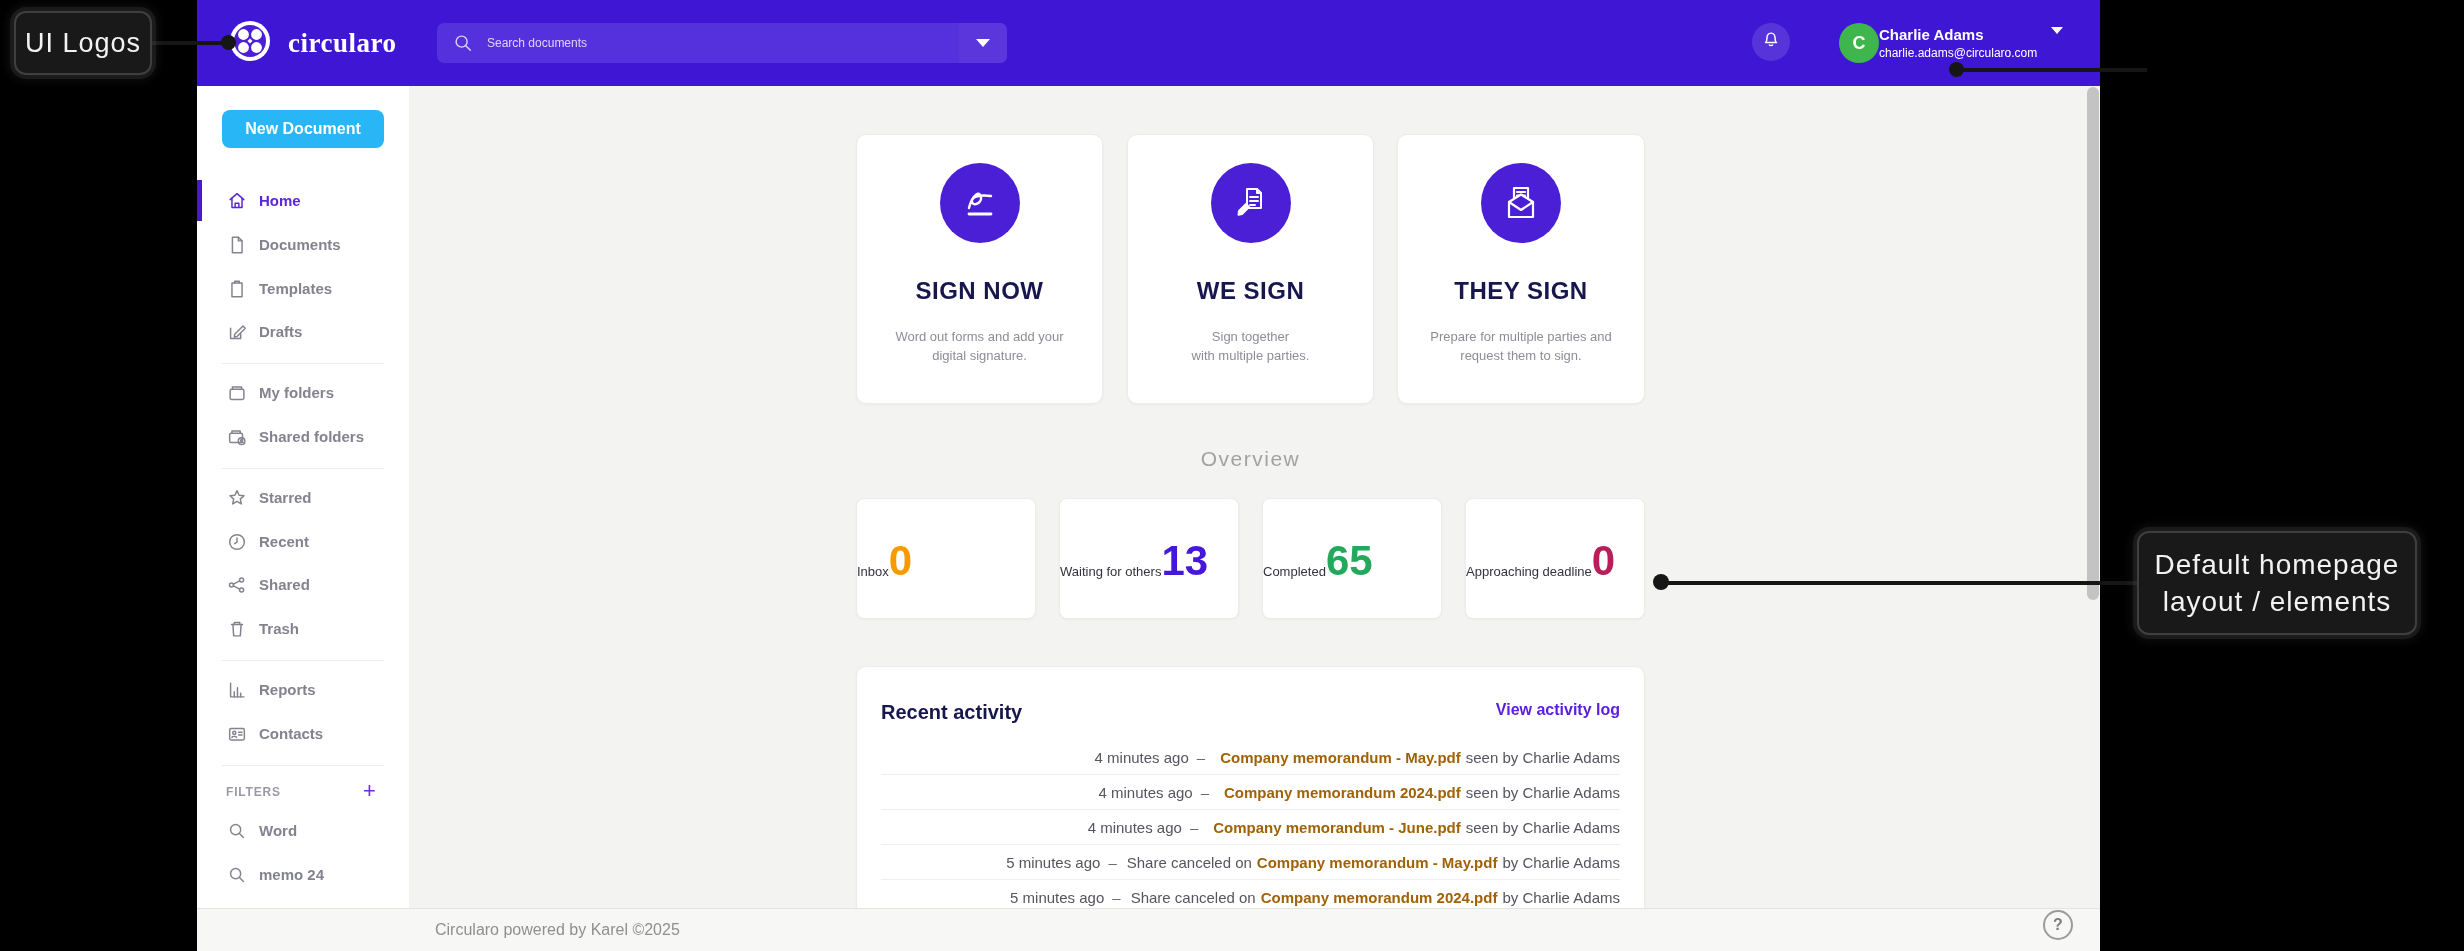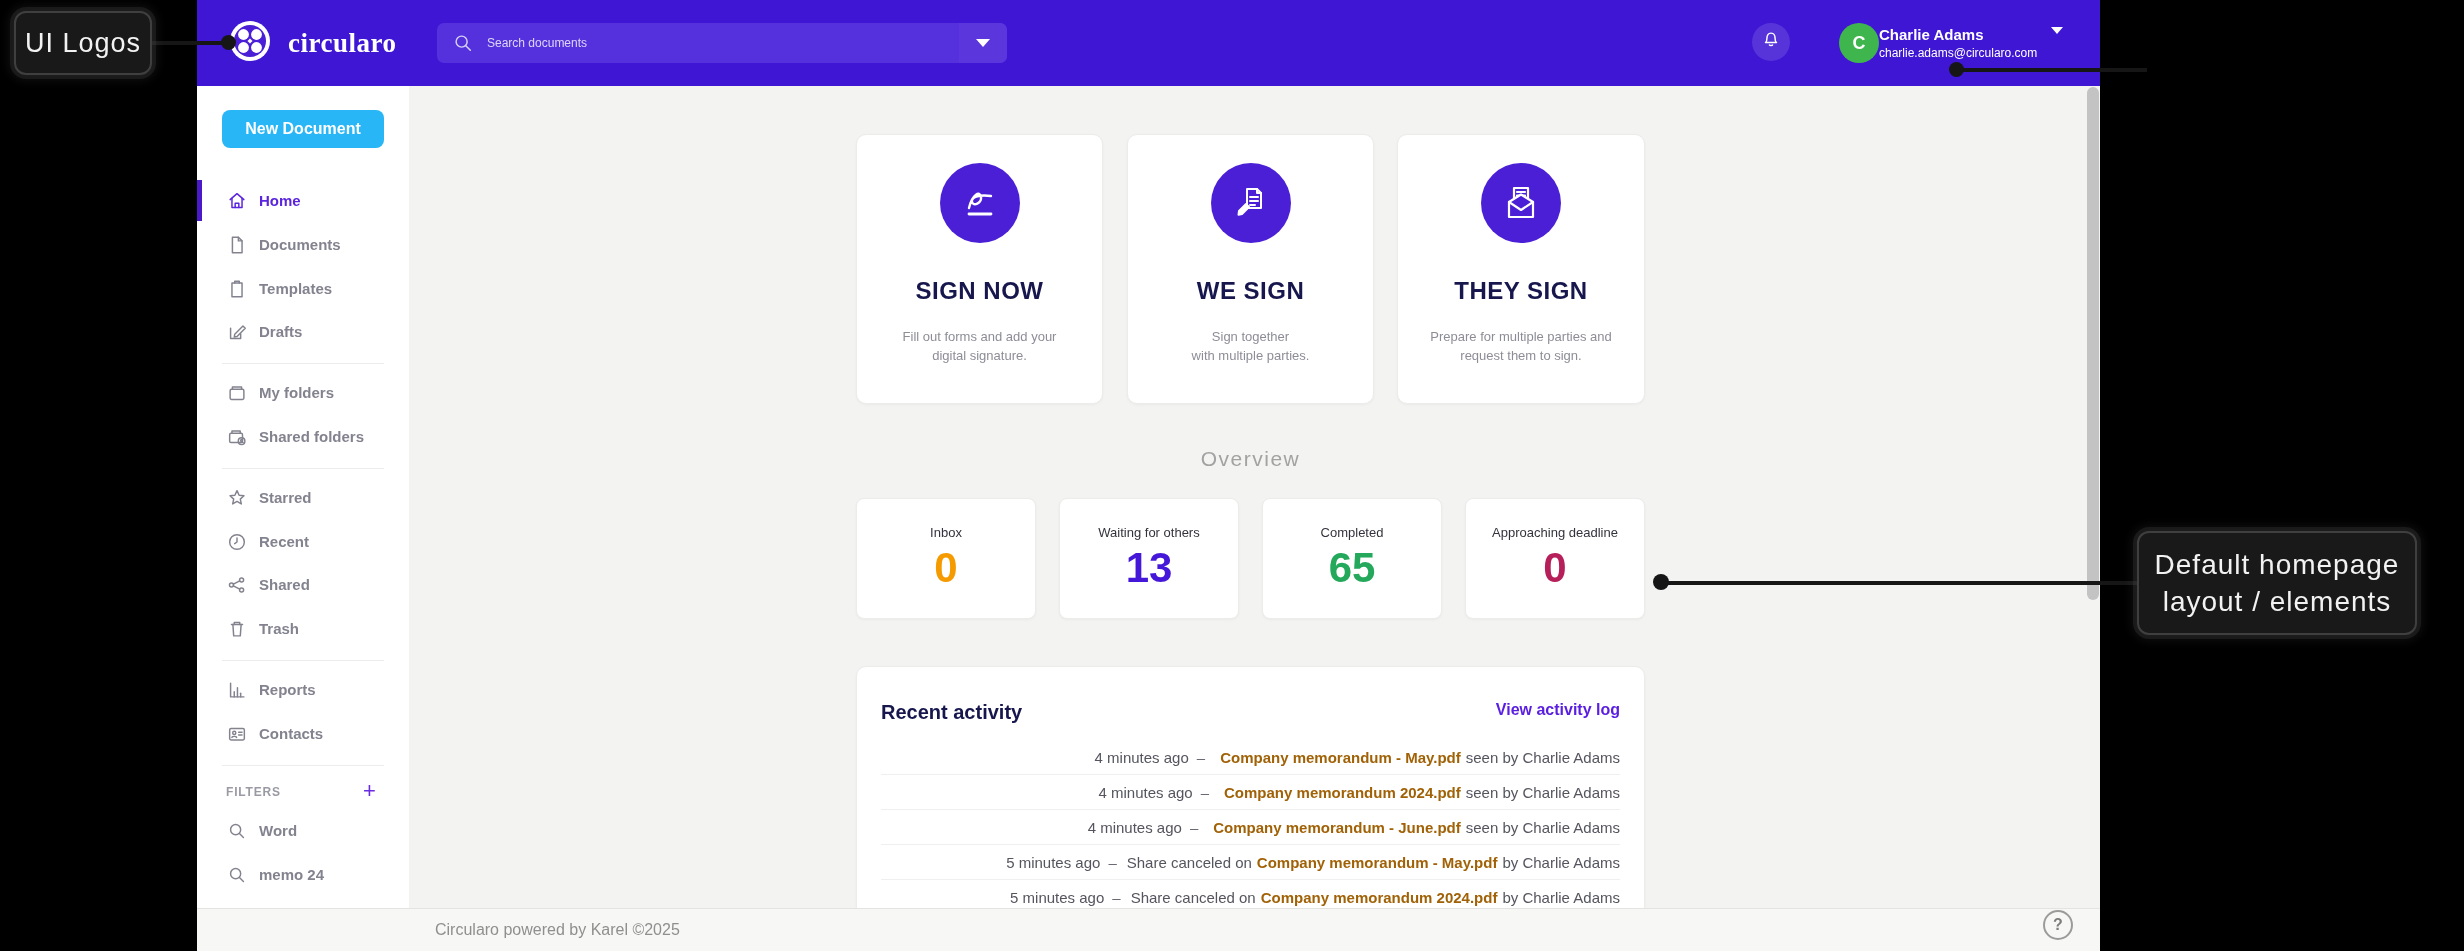--- a/index.html
+++ b/index.html
@@ -61,21 +61,21 @@
   .ac-circle { margin-top:28px; width:80px; height:80px; border-radius:50%; background:#4b1fd6;
                display:flex; align-items:center; justify-content:center; }
   .ac-title { margin-top:34px; font-size:24px; font-weight:800; color:#17174e; letter-spacing:.5px; }
   .ac-desc { margin-top:22px; font-size:13px; line-height:19px; color:#8d8d97; text-align:center; }
 
   .overview-title { position:absolute; left:659px; top:447px; width:789px; text-align:center;
                     font-size:21px; color:#a2a2a2; letter-spacing:1.5px; font-weight:500; }
 
   .tile { position:absolute; top:498px; width:180px; height:121px; background:#fff;
           border:1px solid #ececea; border-radius:8px; box-shadow:0 1px 3px rgba(0,0,0,.04);
-          display:flex; flex-direction:column; align-items:center; cursor:pointer; }
+          display:flex; flex-direction:row; align-items:center; cursor:pointer; }
   .tile-label { margin-top:26px; font-size:13px; color:#33333d; font-weight:500; }
   .tile-value { margin-top:4px; font-size:42px; font-weight:700; }
 
   .activity-card { position:absolute; left:659px; top:666px; width:789px; height:246px; background:#fff;
                    border:1px solid #ececea; border-radius:10px 10px 0 0; box-shadow:0 1px 3px rgba(0,0,0,.04);text-align:right; }
   .activity-head { position:absolute; left:24px; right:24px; top:34px; display:flex; justify-content:space-between; }
   .activity-title { font-size:20px; font-weight:800; color:#17174e; }
   .activity-link { font-size:16px; font-weight:700; color:#5a1fe0; cursor:pointer; }
   .activity-rows { position:absolute; left:24px; right:24px; top:73px; }
   .a-row { height:35px; line-height:35px; border-bottom:1px solid #efefef; font-size:15px; color:#55555f;
@@ -324,21 +324,21 @@
 
     <div class="action-card" style="left:659px">
       <div class="ac-circle">
         <svg width="46" height="46" viewBox="0 0 46 46" fill="none" stroke="#ffffff" stroke-width="2.4" stroke-linecap="round">
           <path d="M12 28 C15 15 23 10 24 17 C25 23 16 27 15 22 C14 18 21 14 34 16"></path>
           <path d="M12 34 H34" stroke-width="2.8"></path>
         </svg>
       </div>
       <div class="ac-title">SIGN NOW</div>
       <div class="ac-desc">
-        <div>Fill out forms and add your</div>
+        <div>Word out forms and add your</div>
         <div>digital signature.</div>
       </div>
     </div>
 
     <div class="action-card" style="left:930px">
       <div class="ac-circle">
         <svg width="46" height="46" viewBox="0 0 46 46" fill="none" stroke="#ffffff" stroke-width="2" stroke-linecap="round" stroke-linejoin="round">
           <path d="M19 9 H29 L33 13 V28 H19 Z"></path>
           <path d="M29 9 V13 H33"></path>
           <path d="M22 17 H30 M22 21 H30 M22 25 H27"></path>

